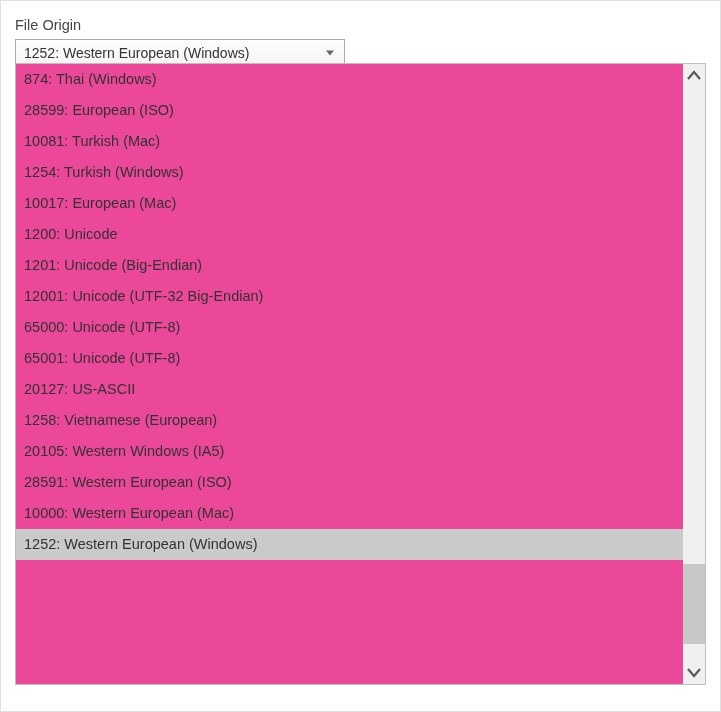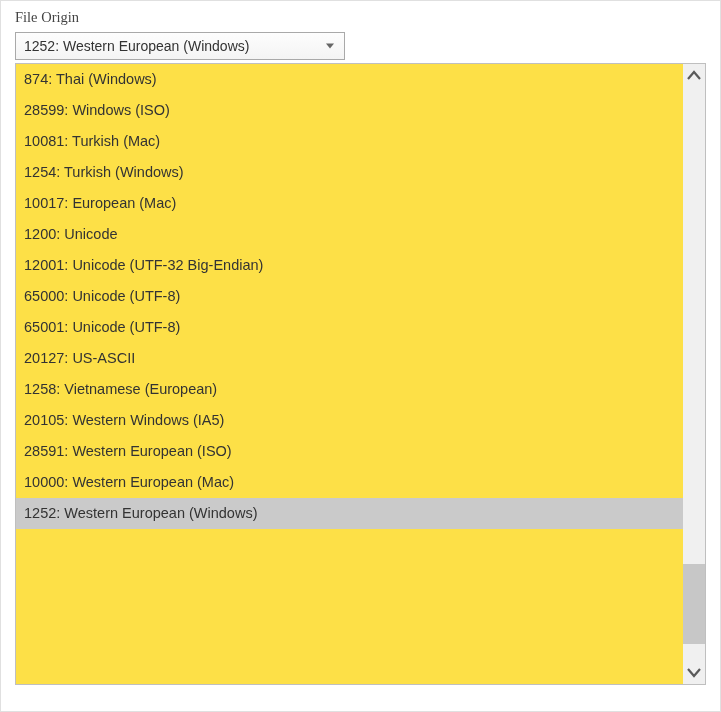--- a/index.html
+++ b/index.html
@@ -17,22 +17,21 @@
       position: relative;
       border: 1px solid #e0e0e0;
     }
     .content {
       padding: 6px 14px 0 14px;
     }
     .label {
       font-size: 14.5px;
       color: #444;
       margin-bottom: 6px;
-      margin-top: 2px;
-      font-family: Liberation Serif, serif;
+      margin-top: 10px;
     }
     .select-box {
       display: flex;
       align-items: center;
       justify-content: space-between;
       width: 330px;
       height: 28px;
       border: 1px solid #a9a9a9;
       background: linear-gradient(#fdfdfd, #f4f4f4);
       padding: 0 6px 0 8px;
@@ -53,21 +52,21 @@
     .select-arrow svg {
       width: 8px;
       height: 6px;
       fill: #666;
     }
     .dropdown {
       position: absolute;
       left: 14px;
       right: 14px;
       top: 62px;
-      background: #fde047;
+      background: #ec4899;
       border: 1px solid #bfbfbf;
       display: flex;
       height: 622px;
     }
     .option-list {
       flex: 1;
       overflow: hidden;
     }
     .option {
       padding: 0 8px;
@@ -127,25 +126,26 @@
       <svg viewBox="0 0 10 6">
           <path d="M0 0 L10 0 L5 6 Z"></path>
         </svg>
     </span>
   </div>
 </div>
 
 <div class="dropdown">
   <div class="option-list">
       <div class="option">874: Thai (Windows)</div>
-      <div class="option">28599: Windows (ISO)</div>
+      <div class="option">28599: European (ISO)</div>
       <div class="option">10081: Turkish (Mac)</div>
       <div class="option">1254: Turkish (Windows)</div>
       <div class="option">10017: European (Mac)</div>
       <div class="option">1200: Unicode</div>
+      <div class="option">1201: Unicode (Big-Endian)</div>
       <div class="option">12001: Unicode (UTF-32 Big-Endian)</div>
       <div class="option">65000: Unicode (UTF-8)</div>
       <div class="option">65001: Unicode (UTF-8)</div>
       <div class="option">20127: US-ASCII</div>
       <div class="option">1258: Vietnamese (European)</div>
       <div class="option">20105: Western Windows (IA5)</div>
       <div class="option">28591: Western European (ISO)</div>
       <div class="option">10000: Western European (Mac)</div>
       <div class="option selected">1252: Western European (Windows)</div>
     </div>

